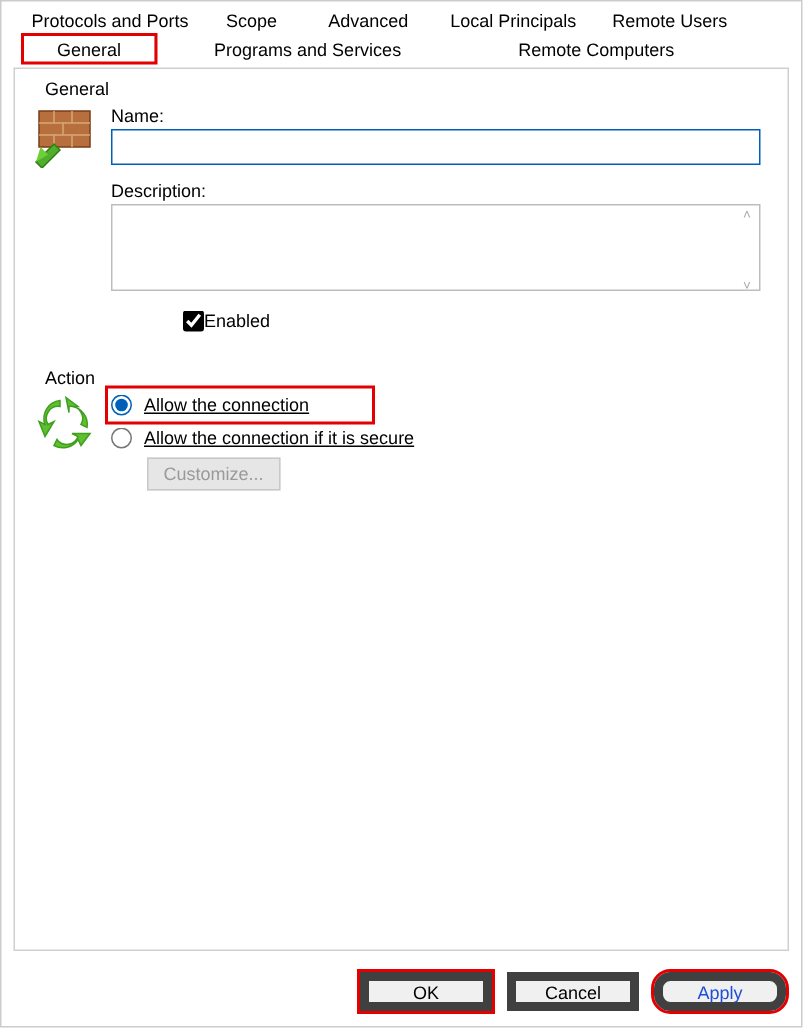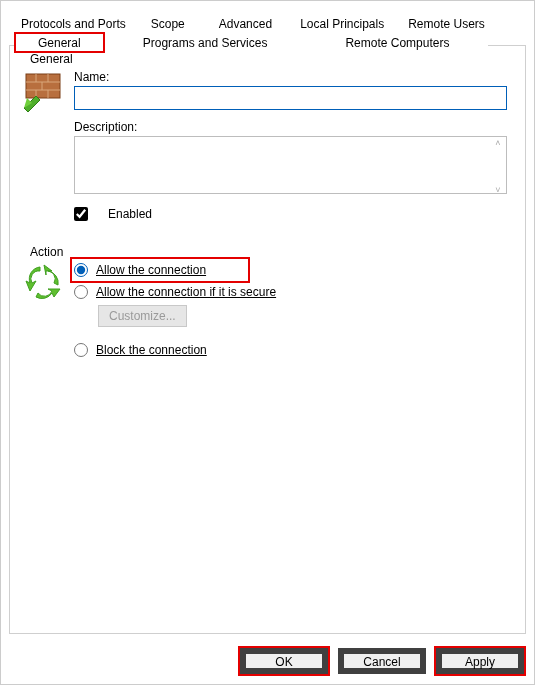--- a/index.html
+++ b/index.html
@@ -8,21 +8,21 @@
     padding: 0;
     font-family: "Segoe UI", Tahoma, sans-serif;
     font-size: 12px;
     background: #fff;
     color: #000;
     width: 535px;
     height: 685px;
     border: 1px solid #ccc;
     position: relative;
   }
-  .tabs-area { padding-top: 13px; }
+  .tabs-area { padding-top: 3px; }
   .tab-row {
     display: flex;
     padding-left: 14px;
   }
   .tab {
     border: 1px solid transparent;
     border-bottom: none;
     padding: 2px 10px 2px 10px;
     cursor: default;
     background: #fff;
@@ -85,21 +85,21 @@
     position: absolute;
     right: 1px; top: 1px; bottom: 1px;
     width: 16px;
     display: flex; flex-direction: column; justify-content: space-between;
     pointer-events: none;
   }
   .scroll-btns .arr {
     font-size: 9px; color: #aaa; text-align: center; line-height: 12px; height: 12px;
   }
   .ta-wrap { position: relative; }
-  .checkbox-row { display: flex; align-items: center; margin-top: 10px; gap: 20px; }
+  .checkbox-row { display: flex; align-items: center; margin-top: 10px; gap: 0; margin-left: 48px; }
   .checkbox-row input { width: 14px; height: 14px; margin:0; accent-color:#000; }
   .action-group { margin-top: 30px; }
   .radio-row { display: flex; align-items: center; gap: 8px; padding: 4px 0; text-decoration: underline; }
   .radio-row input[type=radio] { width: 14px; height: 14px; margin:0; accent-color:#005FB8; }
   .radio-row.hilite { outline: 2px solid #E40000; padding-right: 6px; margin-left: -2px; padding-left: 2px; }
   .btn-disabled {
     border: 1px solid #c8c8c8;
     background: #e6e6e6;
     color: #9a9a9a;
     padding: 3px 10px;
@@ -115,21 +115,21 @@
     display: flex; gap: 10px;
   }
   .dlg-btn {
     width: 88px; height: 26px;
     border: 6px solid #404040;
     background: #f0f0f0;
     font-family: inherit;
     font-size: 12px;
     cursor: default;
   }
-  .dlg-btn.disabled { color: #000000; }
+  .dlg-btn.disabled { color: #1d4ed8; border-radius: 11px; }
   .dlg-btn.red-outline { outline: 2px solid #E40000; outline-offset: 0; }
   
   .firewall-icon svg, .recycle-icon svg { display:block; }
 </style>
 </head>
 <body>
 
 <div class="tabs-area">
   <div class="tab-row row1">
     <div class="tab">Protocols and Ports</div>
@@ -200,24 +200,20 @@
       <div class="fields-col">
         <label class="radio-row hilite" style="width:176px">
           <input type="radio" name="act" checked="" style="">
           <span>Allow the connection</span>
         </label>
         <label class="radio-row">
           <input type="radio" name="act" style="">
           <span>Allow the connection if it is secure</span>
         </label>
         <button class="btn-disabled" disabled="">Customize...</button>
-        <label class="radio-row" style="margin-top:12px">
-          <input type="radio" name="act" style="">
-          <span>Block the connection</span>
-        </label>
       </div>
     </div>
   </div>
 
 </div>
 
 <div class="bottom-buttons">
   <button class="dlg-btn red-outline">OK</button>
   <button class="dlg-btn">Cancel</button>
   <button class="dlg-btn disabled red-outline" disabled="">Apply</button>

